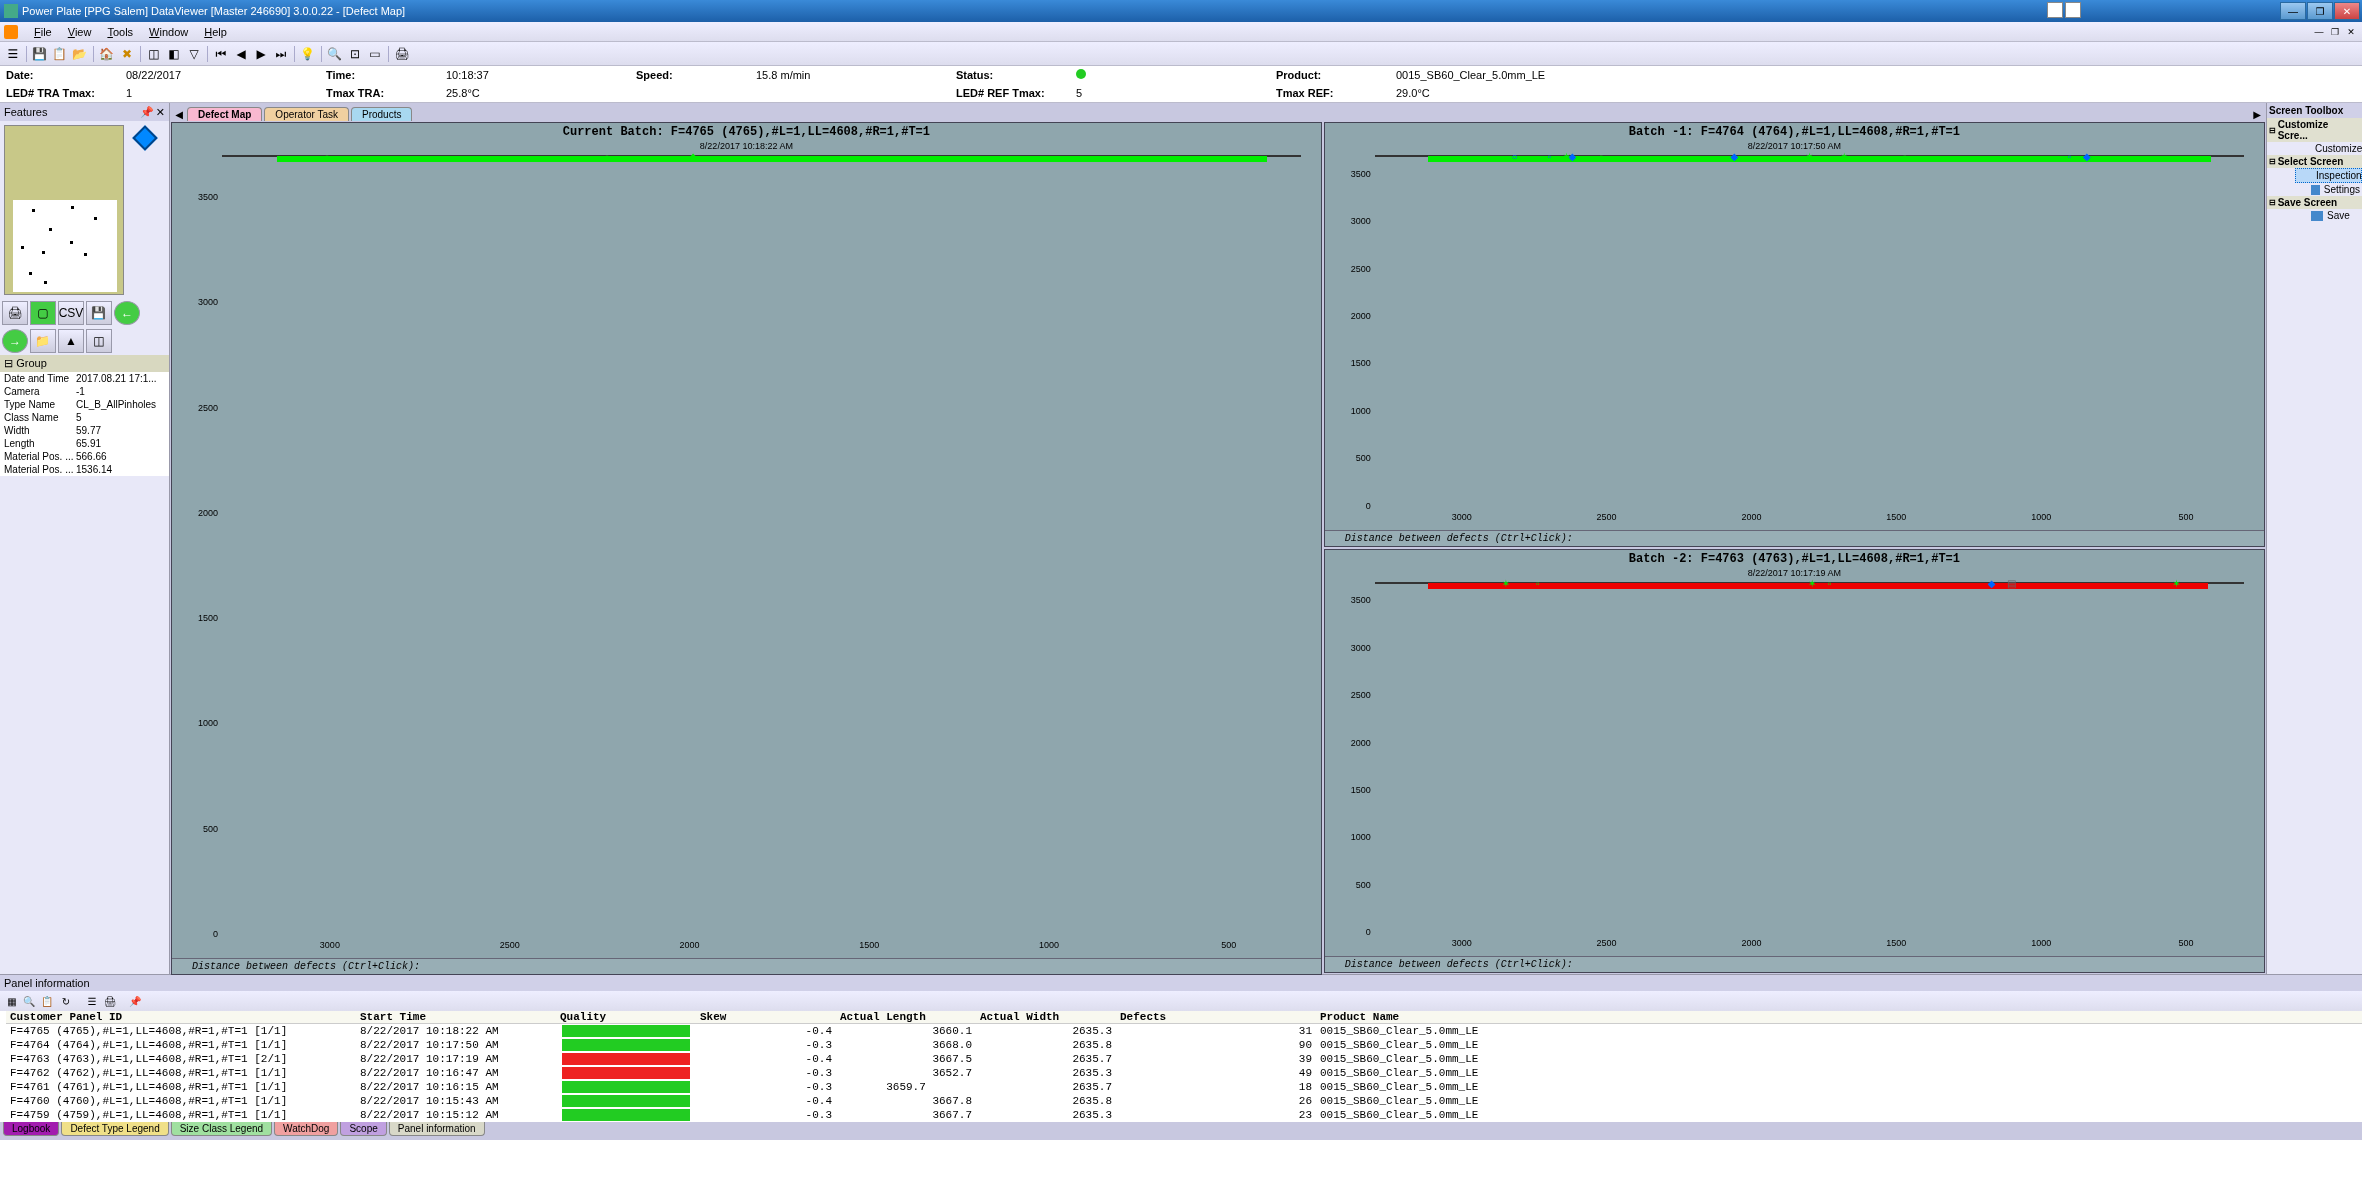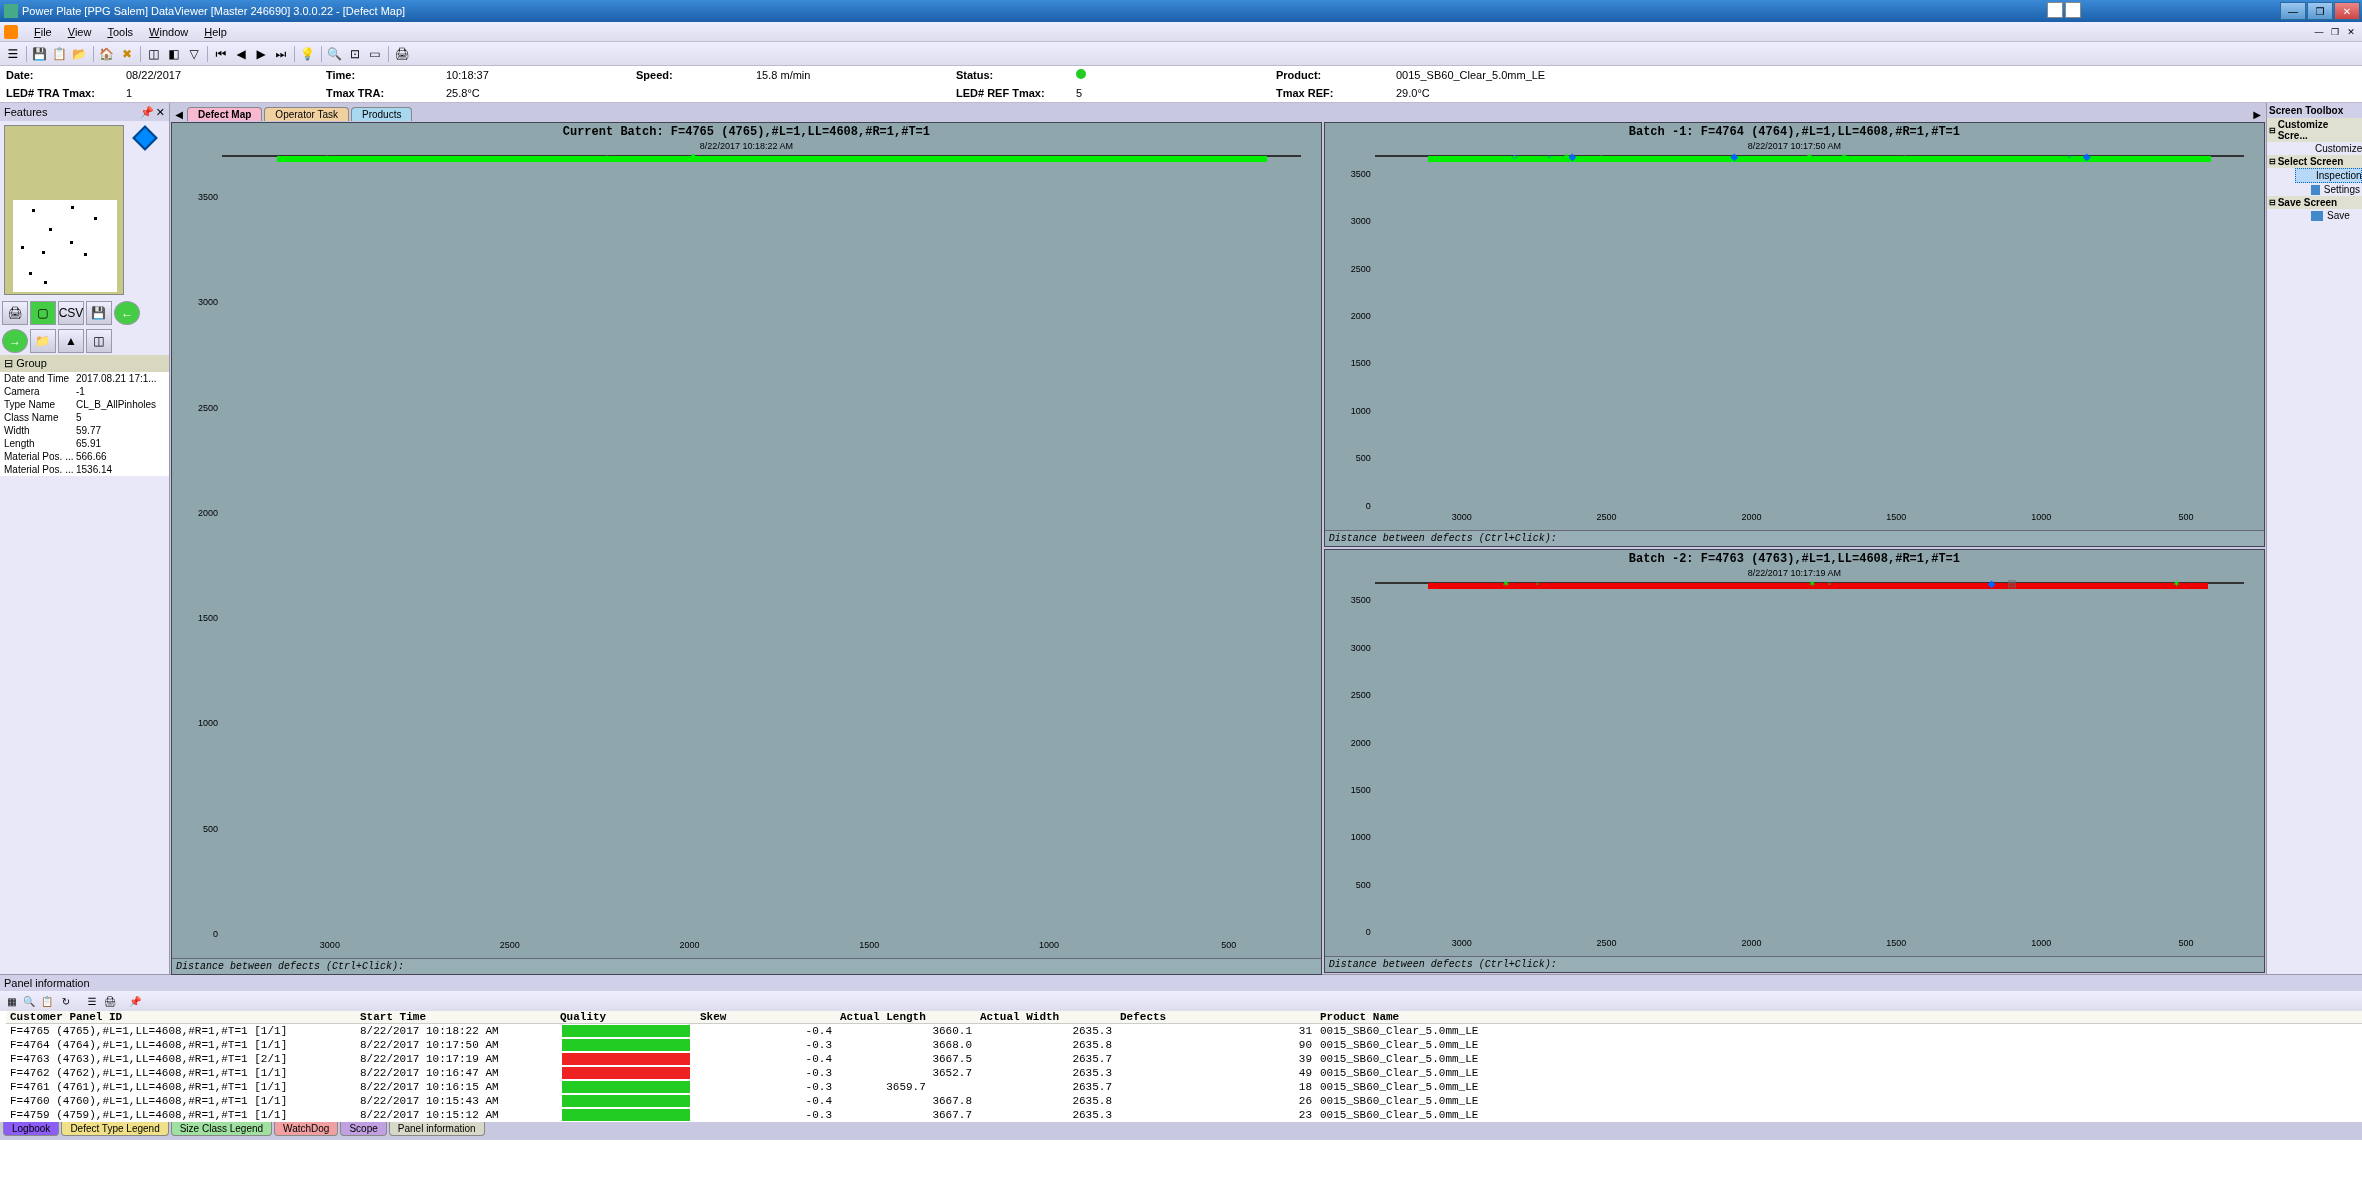--- a/index.html
+++ b/index.html
@@ -71,21 +71,21 @@
 .chart-right { width: 45%; display: flex; flex-direction: column; }
 .chart-panel { background: #8fa6ad; border: 1px solid #445; margin: 1px; display: flex; flex-direction: column; position: relative; }
 .chart-panel.full { height: 100%; }
 .chart-panel.half { height: 50%; }
 .chart-title { text-align: center; font-family: "Courier New", monospace; font-weight: bold; padding: 2px; font-size: 12px; }
 .chart-sub { text-align: center; font-size: 9px; }
 .chart-plot { flex: 1; background: #8fa6ad; position: relative; margin: 4px 20px 20px 50px; border: 1px solid #333; }
 .chart-plot .roi-green { position: absolute; border: 3px solid #0e0; }
 .chart-plot .roi-red { position: absolute; border: 3px solid #e00; }
 .chart-plot .marker { position: absolute; font-size: 10px; }
-.chart-footer { font-family: "Courier New", monospace; font-style: italic; font-size: 10px; padding: 2px 4px; background: #98aeb5; border-top: 1px solid #667; }
+.chart-footer { font-family: "Courier New", monospace; font-style: italic; font-size: 10px; padding: 2px 20px; background: #98aeb5; border-top: 1px solid #667; }
 .chart-yaxis { position: absolute; left: 0; top: 4px; bottom: 24px; width: 48px; }
 .chart-yaxis .tick { position: absolute; right: 2px; font-size: 9px; text-align: right; width: 40px; }
 .chart-xaxis { position: absolute; left: 50px; right: 20px; bottom: 4px; height: 14px; }
 .chart-xaxis .tick { position: absolute; font-size: 9px; transform: translateX(-50%); }
 
 
 .toolbox { width: 96px; background: #e8e8f8; border-left: 1px solid #99a; font-size: 10px; }
 .toolbox .hdr { background: #d0d0e8; padding: 2px; font-weight: bold; }
 .toolbox .sec { padding: 1px 2px; background: #e0e0d0; font-weight: bold; display: flex; align-items: center; }
 .toolbox .sec::before { content: "⊟"; margin-right: 2px; font-size: 8px; }
@@ -102,21 +102,21 @@
 .panelinfo .table .thead { display: flex; background: #f8f8f0; font-weight: bold; border-bottom: 1px solid #ccc; }
 .panelinfo .table .tr { display: flex; height: 14px; align-items: center; }
 .panelinfo .table .td { padding: 0 4px; white-space: nowrap; overflow: hidden; }
 .panelinfo .table .qcell { height: 12px; margin: 1px 2px; }
 .panelinfo .table .qcell.g { background: #2c2; }
 .panelinfo .table .qcell.r { background: #e22; }
 
 
 .bottomtabs { height: 18px; background: #c8c8e0; display: flex; align-items: flex-start; padding: 0 2px; }
 .bottomtabs .tab { border: 1px solid #888; border-top: none; padding: 1px 8px; margin: 0 1px; border-radius: 0 0 4px 4px; font-size: 10px; }
-.bottomtabs .tab.blue { background: #8b5cf6; }
+.bottomtabs .tab.blue { background: #a21caf; }
 .bottomtabs .tab.yellow { background: #f0e088; }
 .bottomtabs .tab.green { background: #a0e0a0; }
 .bottomtabs .tab.red { background: #f0a0a0; }
 .bottomtabs .tab.purple { background: #c0a0e0; }
 .bottomtabs .tab.gray { background: #d8d8c8; }
 </style>
 </head>
 <body>
 
 <div class="titlebar">

